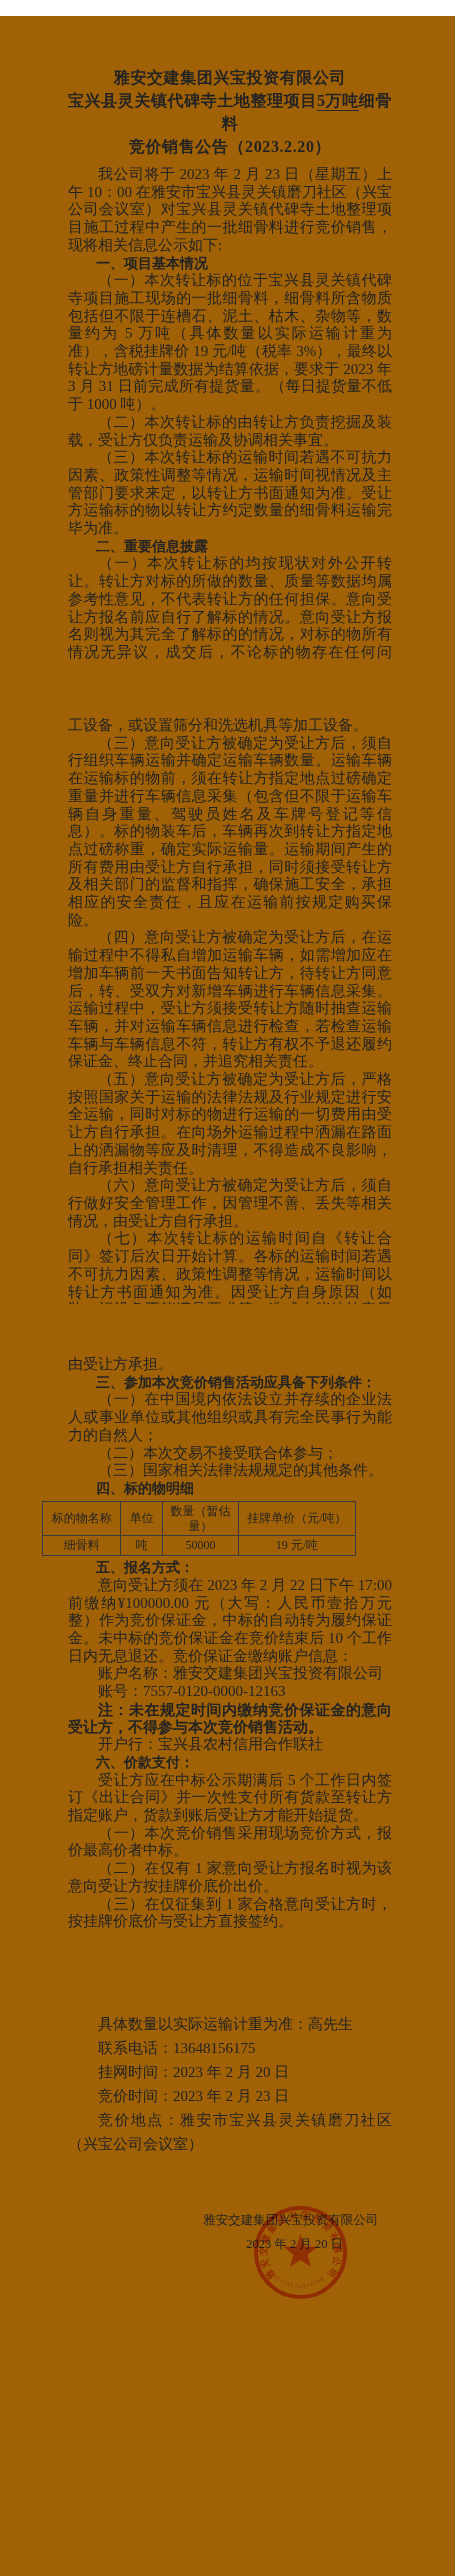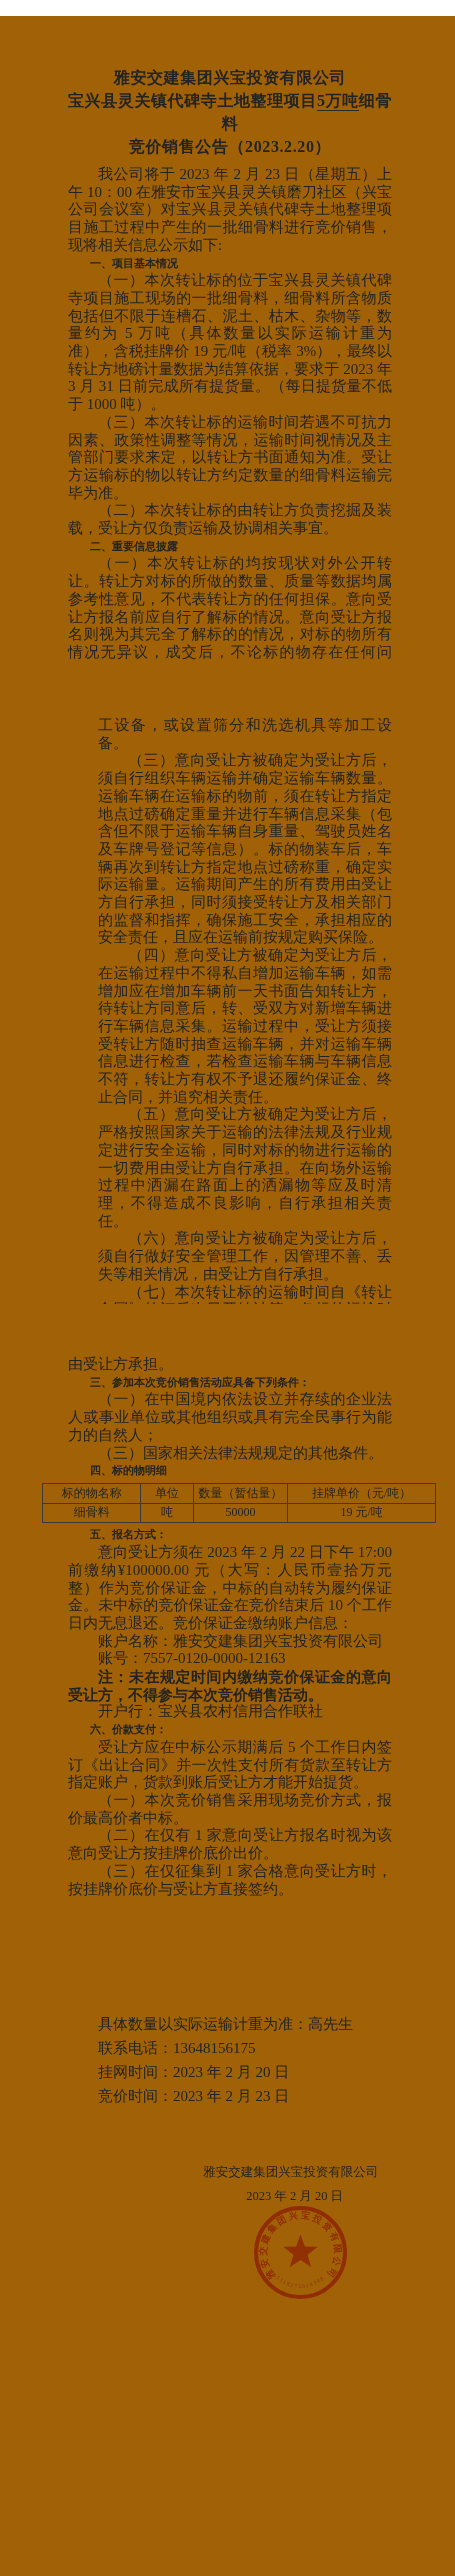--- a/index.html
+++ b/index.html
@@ -14,56 +14,56 @@
   }
   .page{
     position:relative;
     width:456px;
     box-sizing:border-box;
     overflow:hidden;
   }
   .pg1,.pg2,.pg3{height:644px;}
   .pg4{height:644px;}
   .pg1{padding:50px 64px 0 68px;}
-  .pg2{padding:57px 64px 0 98px;}
+  .pg2{padding:57px 64px 0 68px;}
   .pg3{padding:52px 64px 0 68px;}
   .pg4{padding:64px 64px 0 68px;}
   .title{
     text-align:center;
     font-size:16px;
     line-height:23px;
     font-weight:bold;
     letter-spacing:0.6px;
     margin-bottom:8px;
   }
   .title .u{border-bottom:1.7px solid #2a2a2a;padding-bottom:0.6px;}
   .p{
     font-size:15px;
     line-height:17.7px;
     text-align:justify;
     text-indent:2em;
     margin:0;
   }
   .p.cont{text-indent:0;}
   .h{
-    font-size:11px;
+    font-size:14px;
     line-height:17.7px;
     font-weight:bold;
     font-family:"Liberation Sans","DejaVu Sans",sans-serif;
     text-indent:2em;
     margin:0;
   }
   .note{
     font-weight:bold;
     font-family:"Liberation Sans","DejaVu Sans",sans-serif;
   }
   .tbl-wrap{margin:3.4px 0 3.4px -26px;width:350px;}
   table.spec{
     border-collapse:collapse;
-    width:394px;
+    width:314px;
     table-layout:fixed;
     font-size:12px;
   }
   table.spec td,table.spec th{
     border:1.1px solid #3a3a3a;
     text-align:center;
     padding:1.7px 1.1px;
     line-height:15px;
     font-weight:normal;
   }
@@ -91,41 +91,42 @@
 
   <div class="page pg1">
     <div class="title">
       <div>雅安交建集团兴宝投资有限公司</div>
       <div><span>宝兴县灵关镇代碑寺土地整理项目</span><span class="u">5万吨</span><span>细骨料</span></div>
       <div>竞价销售公告（2023.2.20）</div>
     </div>
     <p class="p">我公司将于 2023 年 2 月 23 日（星期五）上午 10：00 在雅安市宝兴县灵关镇磨刀社区（兴宝公司会议室）对宝兴县灵关镇代碑寺土地整理项目施工过程中产生的一批细骨料进行竞价销售，现将相关信息公示如下:</p>
     <p class="h">一、项目基本情况</p>
     <p class="p">（一）本次转让标的位于宝兴县灵关镇代碑寺项目施工现场的一批细骨料，细骨料所含物质包括但不限于连槽石、泥土、枯木、杂物等，数量约为 5 万吨（具体数量以实际运输计重为准），含税挂牌价 19 元/吨（税率 3%），最终以转让方地磅计量数据为结算依据，要求于 2023 年 3 月 31 日前完成所有提货量。（每日提货量不低于 1000 吨）。</p>
+    <p class="p">（二）本次转让标的由转让方负责挖掘及装载，受让方仅负责运输及协调相关事宜。</p>
     <p class="p">（三）本次转让标的运输时间若遇不可抗力因素、政策性调整等情况，运输时间视情况及主管部门要求来定，以转让方书面通知为准。受让方运输标的物以转让方约定数量的细骨料运输完毕为准。</p>
-    <p class="p">（二）本次转让标的由转让方负责挖掘及装载，受让方仅负责运输及协调相关事宜。</p>
     <p class="h">二、重要信息披露</p>
     <p class="p">（一）本次转让标的均按现状对外公开转让。转让方对标的所做的数量、质量等数据均属参考性意见，不代表转让方的任何担保。意向受让方报名前应自行了解标的情况。意向受让方报名则视为其完全了解标的的情况，对标的物所有情况无异议，成交后，不论标的物存在任何问题，均由受让方自行承担，转让方不承担任何责任。</p>
     <p class="p">（二）意向受让方被确定为受让方后，在标的场地中施工工具仅能使用运输工具，不得在标的物场地中出现生产加</p>
   </div>
 
   <div class="page pg2">
     <p class="p cont">工设备，或设置筛分和洗选机具等加工设备。</p>
     <p class="p">（三）意向受让方被确定为受让方后，须自行组织车辆运输并确定运输车辆数量。运输车辆在运输标的物前，须在转让方指定地点过磅确定重量并进行车辆信息采集（包含但不限于运输车辆自身重量、驾驶员姓名及车牌号登记等信息）。标的物装车后，车辆再次到转让方指定地点过磅称重，确定实际运输量。运输期间产生的所有费用由受让方自行承担，同时须接受转让方及相关部门的监督和指挥，确保施工安全，承担相应的安全责任，且应在运输前按规定购买保险。</p>
     <p class="p">（四）意向受让方被确定为受让方后，在运输过程中不得私自增加运输车辆，如需增加应在增加车辆前一天书面告知转让方，待转让方同意后，转、受双方对新增车辆进行车辆信息采集。运输过程中，受让方须接受转让方随时抽查运输车辆，并对运输车辆信息进行检查，若检查运输车辆与车辆信息不符，转让方有权不予退还履约保证金、终止合同，并追究相关责任。</p>
     <p class="p">（五）意向受让方被确定为受让方后，严格按照国家关于运输的法律法规及行业规定进行安全运输，同时对标的物进行运输的一切费用由受让方自行承担。在向场外运输过程中洒漏在路面上的洒漏物等应及时清理，不得造成不良影响，自行承担相关责任。</p>
     <p class="p">（六）意向受让方被确定为受让方后，须自行做好安全管理工作，因管理不善、丢失等相关情况，由受让方自行承担。</p>
     <p class="p">（七）本次转让标的运输时间自《转让合同》签订后次日开始计算。各标的运输时间若遇不可抗力因素、政策性调整等情况，运输时间以转让方书面通知为准。因受让方自身原因（如装、运设备不能满足要求等）造成未能按约定日期或约定数量完成运输，转让方有权不予退还履约保证金，终止合同，并追究相关责任。</p>
     <p class="p">（八）本次交易过程中涉及的转、受双方交易服务费均</p>
   </div>
 
   <div class="page pg3">
     <p class="p cont">由受让方承担。</p>
     <p class="h">三、参加本次竞价销售活动应具备下列条件：</p>
     <p class="p">（一）在中国境内依法设立并存续的企业法人或事业单位或其他组织或具有完全民事行为能力的自然人；</p>
+    <p class="p">（二）本次交易不接受联合体参与；</p>
     <p class="p">（三）国家相关法律法规规定的其他条件。</p>
     <p class="h">四、标的物明细</p>
     <div class="tbl-wrap">
       <table class="spec">
         <tbody>
             <tr>
           <th class="c1">标的物名称</th>
           <th class="c2">单位</th>
           <th class="c3">数量（暂估量）</th>
           <th class="c4">挂牌单价（元/吨）</th>
@@ -150,20 +151,21 @@
     <p class="p">（一）本次竞价销售采用现场竞价方式，报价最高价者中标。</p>
     <p class="p">（二）在仅有 1 家意向受让方报名时视为该意向受让方按挂牌价底价出价。</p>
     <p class="p">（三）在仅征集到 1 家合格意向受让方时，按挂牌价底价与受让方直接签约。</p>
   </div>
 
   <div class="page pg4">
     <p class="p p4">具体数量以实际运输计重为准：高先生</p>
     <p class="p p4">联系电话：13648156175</p>
     <p class="p p4">挂网时间：2023 年 2 月 20 日</p>
     <p class="p p4">竞价时间：2023 年 2 月 23 日</p>
+    <p class="p p4">竞价地点：雅安市宝兴县灵关镇磨刀社区（兴宝公司会议室）</p>
     <div class="sign">
       <div class="sign-company">雅安交建集团兴宝投资有限公司</div>
       <div class="sign-date">2023 年 2 月 20 日</div>
     </div>
     <svg class="stamp" viewBox="0 0 170 170" xmlns="http://www.w3.org/2000/svg">
       <circle cx="85" cy="85" r="78" fill="none" stroke="#dd4f4f" stroke-width="7" opacity="0.9"></circle>
       <polygon points="85,53 92.6,74.5 115.4,75.1 97.4,89 103.8,110.9 85,98 66.2,110.9 72.6,89 54.6,75.1 77.4,74.5" fill="#dd4f4f" opacity="0.85"></polygon>
       <defs>
         <path id="sealTopArc" d="M 39,123.6 A 60,60 0 1 1 131,123.6" fill="none"></path>
         <path id="sealBottomArc" d="M 26.7,106.2 A 62,62 0 0 0 143.3,106.2" fill="none"></path>

